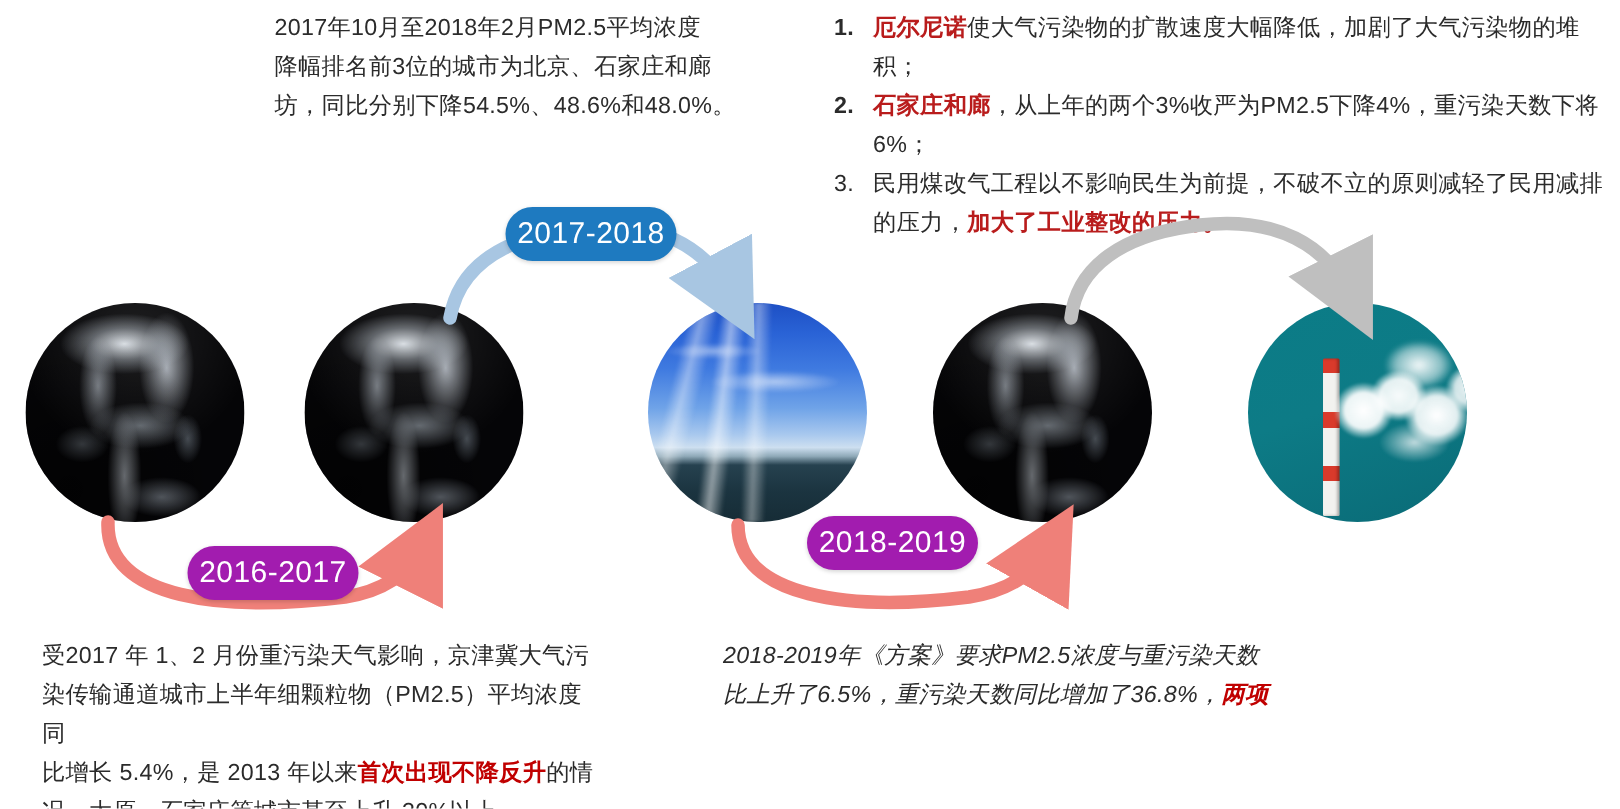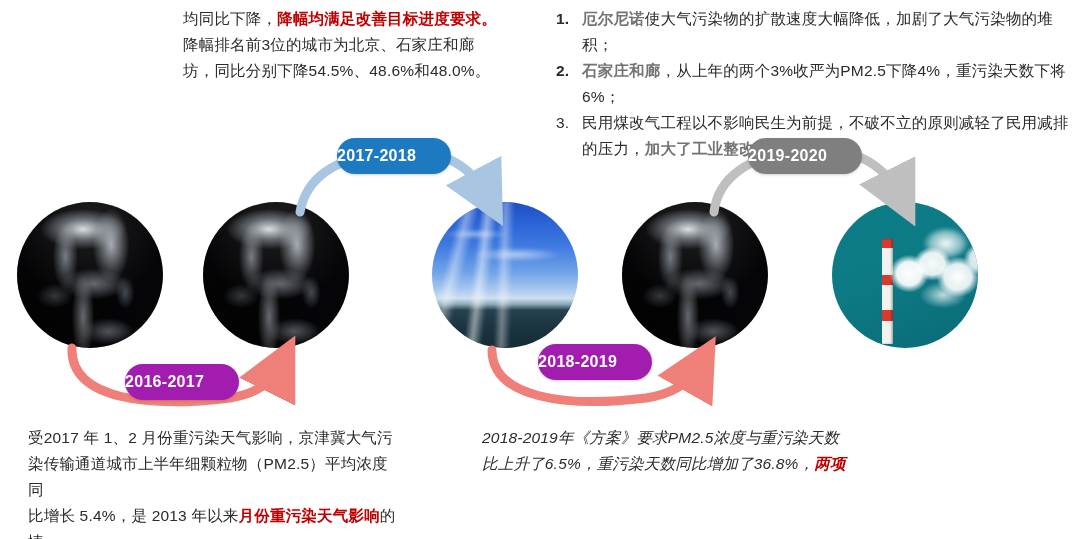--- a/index.html
+++ b/index.html
@@ -34,21 +34,21 @@
   }
   #tr-list ol{margin:0;padding:0;list-style:none;counter-reset:li;}
   #tr-list li{
     position:relative;padding-left:26px;margin:0 0 0 0;
   }
   #tr-list li .num{
     position:absolute;left:0;top:0;width:22px;
     text-align:left;color:#2b2b2b;
   }
   #tr-list li.b .num{font-weight:bold;}
-  #tr-list .em{color:#737373;font-weight:bold;}
+  #tr-list .em{color:#b91c1c;font-weight:bold;}
 
   
   .circle{
     position:absolute;width:146px;height:146px;border-radius:50%;
     overflow:hidden;top:202px;
   }
   .circle .inner{position:absolute;inset:0;}
 
   
   .smoke{background:#050507;}
@@ -117,22 +117,22 @@
       #f2f2ef 44%, #f2f2ef 68%,
       #d93a2b 68%, #d93a2b 78%,
       #f2f2ef 78%, #f2f2ef 100%);
     border-radius:1px;
     box-shadow:inset -1.5px 0 2px rgba(0,0,0,.3);
   }
 
   
   .pill{
     position:absolute;height:36px;border-radius:18px;
-    display:flex;align-items:center;justify-content:flex-start;
-    color:#ffffff;font-weight:bold;font-size:16px;letter-spacing:.3px;
+    display:flex;align-items:center;justify-content:center;
+    color:#ffffff;font-weight:normal;font-size:20px;letter-spacing:.3px;
     z-index:6;
   }
   .pill.red{background:#a21caf;box-shadow:0 1px 3px rgba(0,0,0,.18);}
   .pill.blue{background:#1e7ac0;box-shadow:0 1px 3px rgba(0,0,0,.18);}
   .pill.gray{background:#7f7f7f;box-shadow:0 1px 3px rgba(0,0,0,.18);}
 
   
   svg.arrows{position:absolute;inset:0;width:1080px;height:539px;z-index:3;}
 </style>
 </head>
@@ -202,42 +202,39 @@
   </div>
 
   <div class="pill blue" style="left:337px;top:138px;width:114px;">
     <span>2017-2018</span>
   </div>
 
   <div class="pill red" style="left:538px;top:344px;width:114px;">
     <span>2018-2019</span>
   </div>
 
-  <div class="pill gray" style="left:748px;top:138px;width:114px;">
-    <span>2019-2020</span>
-  </div>
 
   <div class="txt" id="tl-text">
-      <p><span>均同比下降，</span><span class="em">降幅均满足改善目标进度要求。</span></p>
+      <p><span>2017年10月至2018年2月PM2.5平均浓度</span></p>
       <p><span>降幅排名前3位的城市为北京、石家庄和廊</span></p>
       <p><span>坊，同比分别下降54.5%、48.6%和48.0%。</span></p>
     </div>
 
   <div id="tr-list">
     <ol>
         <li class="b"><span class="num">1.</span><span class="em">厄尔尼诺</span><span>使大气污染物的扩散速度大幅降低，加剧了大气污染物的堆积；</span></li>
         <li class="b"><span class="num">2.</span><span class="em">石家庄和廊</span><span>，从上年的两个3%收严为PM2.5下降4%，重污染天数下将6%；</span></li>
         <li><span class="num">3.</span><span>民用煤改气工程以不影响民生为前提，不破不立的原则减轻了民用减排的压力，</span><span class="em">加大了工业整改的压力。</span></li>
       </ol>
   </div>
 
   <div class="txt" id="bl-text">
       <p><span>受2017 年 1、2 月份重污染天气影响，京津冀大气污</span></p>
       <p><span>染传输通道城市上半年细颗粒物（PM2.5）平均浓度同</span></p>
-      <p><span>比增长 5.4%，是 2013 年以来</span><span class="em">月份重污染天气影响</span><span>的情</span></p>
+      <p><span>比增长 5.4%，是 2013 年以来</span><span class="em">首次出现不降反升</span><span>的情</span></p>
       <p><span>况，太原、石家庄等城市甚至上升 30%以上。</span></p>
     </div>
 
   <div class="txt" id="br-text">
       <p><span>2018-2019年《方案》要求PM2.5浓度与重污染天数</span></p>
       <p><span>比上升了6.5%，重污染天数同比增加了36.8%，</span><span class="em">两项</span></p>
     </div>
 
 </div>
 

